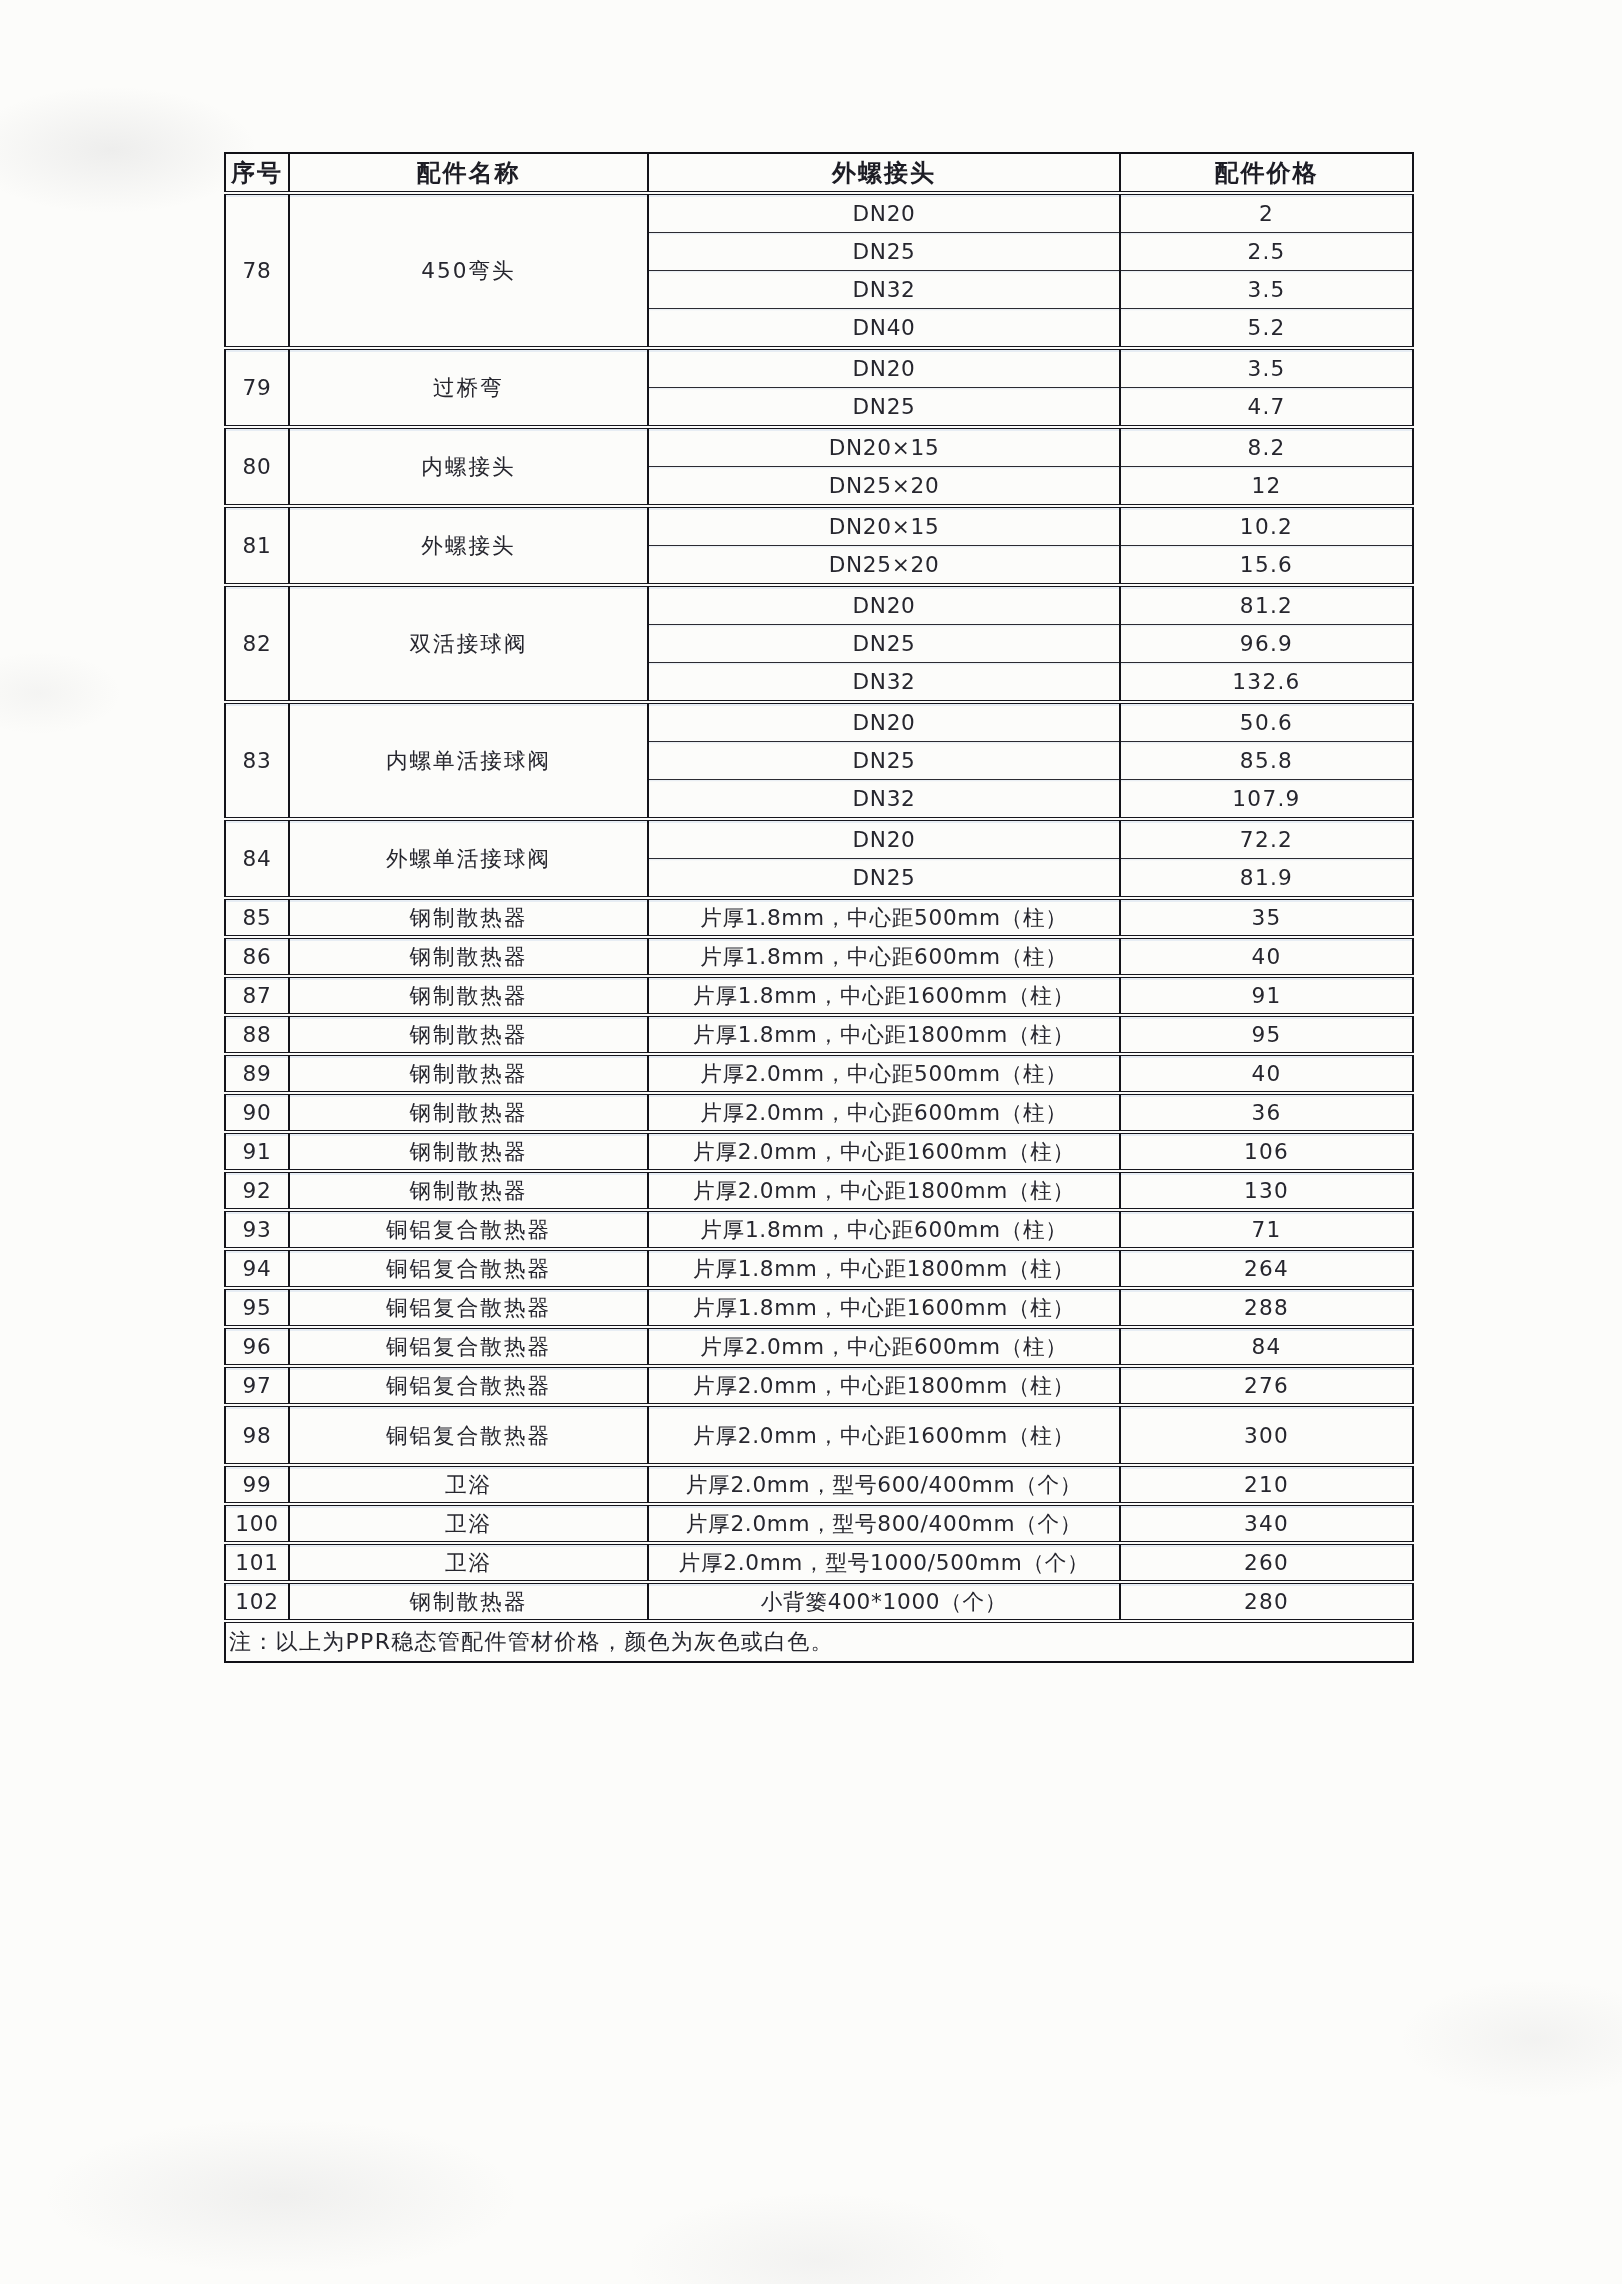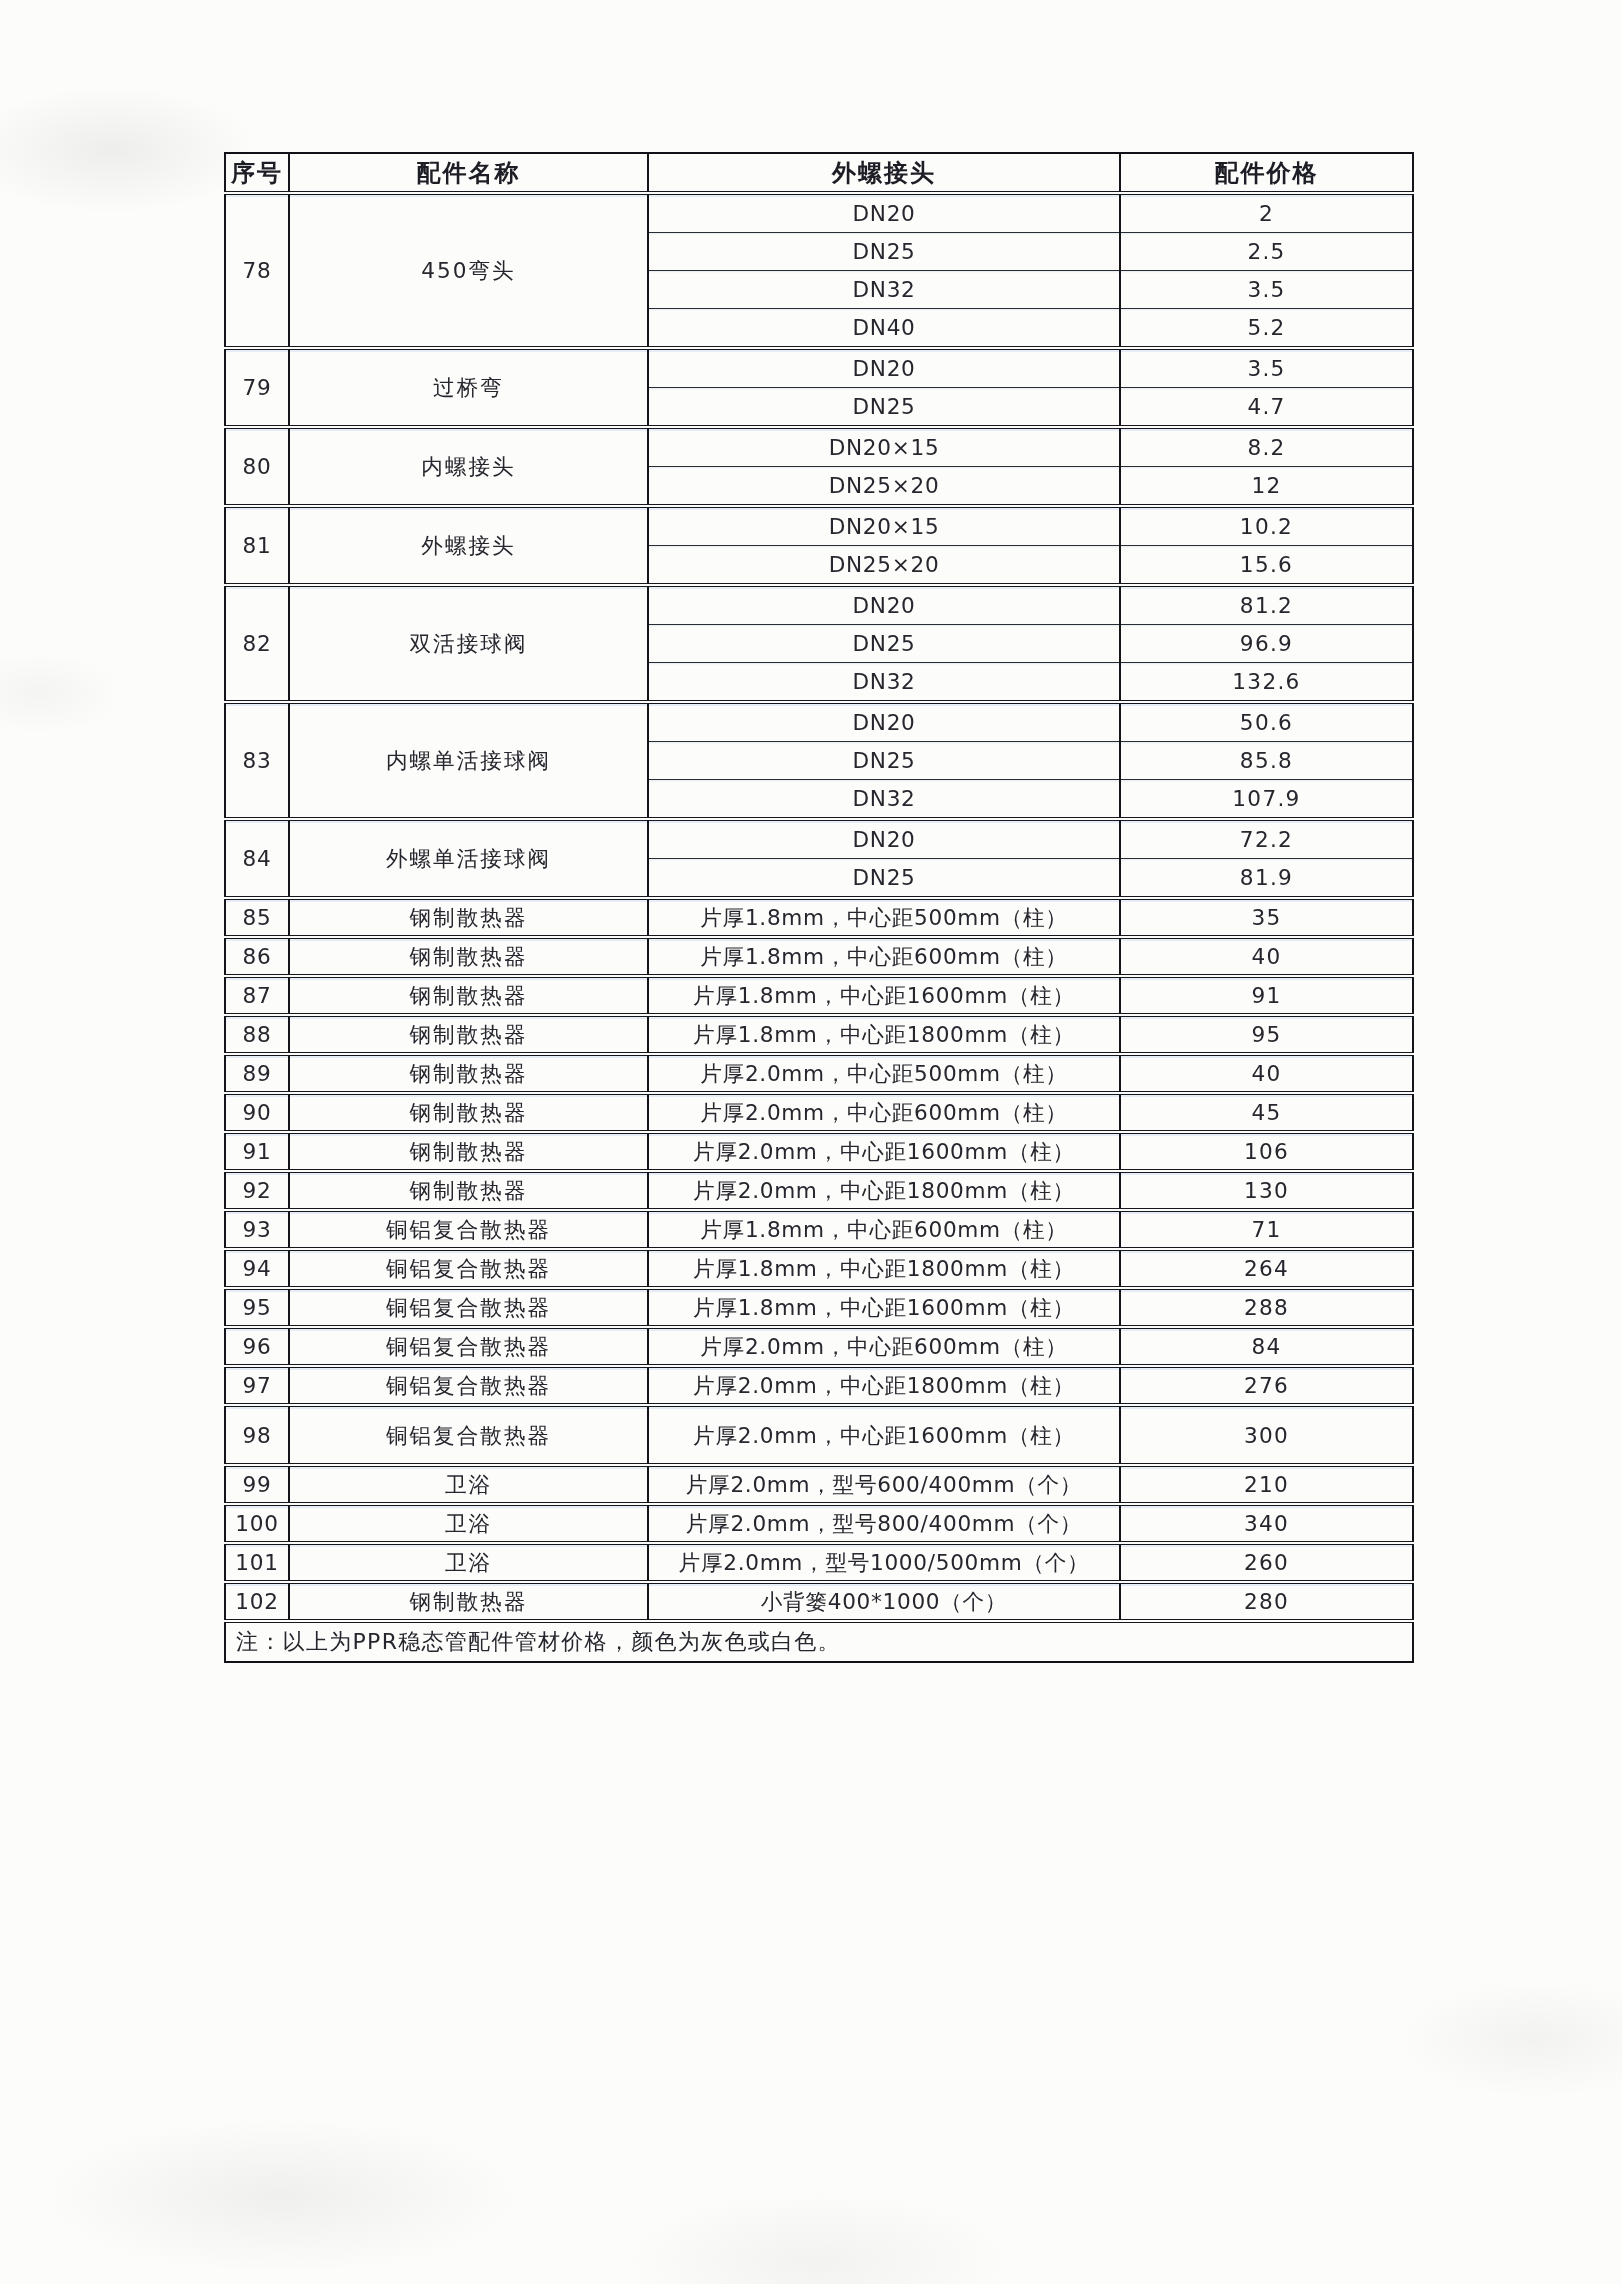--- a/index.html
+++ b/index.html
@@ -65,21 +65,21 @@
   
   tr.group-start td { border-top:4.6px double #16161d; box-shadow: inset 0 2px 0 rgba(125,160,215,0.16); }
   
   td.sub { border-top:1.3px solid #2b2b32; box-shadow: inset 0 1.3px 0 rgba(125,160,215,0.14); }
 
   tr.note-row td {
     height:38px;
     font-size:22px;
     text-align:left;
     letter-spacing:1.3px;
-    padding-left:10px;
+    padding-left:3px;
     border-top:4.6px double #16161d;
     border-bottom:2.6px solid #101016;
   }
 </style>
 </head>
 <body>
 
 <div class="page">
   <table class="price-table">
     <colgroup>
@@ -210,21 +210,21 @@
         <tr class="group-start">
           <td class="c-no" rowspan="1">89</td>
           <td class="c-name" rowspan="1">钢制散热器</td>
           <td class="c-spec">片厚2.0mm，中心距500mm（柱）</td>
           <td class="c-price">40</td>
         </tr>
         <tr class="group-start">
           <td class="c-no" rowspan="1">90</td>
           <td class="c-name" rowspan="1">钢制散热器</td>
           <td class="c-spec">片厚2.0mm，中心距600mm（柱）</td>
-          <td class="c-price">45</td>
+          <td class="c-price">36</td>
         </tr>
         <tr class="group-start">
           <td class="c-no" rowspan="1">91</td>
           <td class="c-name" rowspan="1">钢制散热器</td>
           <td class="c-spec">片厚2.0mm，中心距1600mm（柱）</td>
           <td class="c-price">106</td>
         </tr>
         <tr class="group-start">
           <td class="c-no" rowspan="1">92</td>
           <td class="c-name" rowspan="1">钢制散热器</td>

